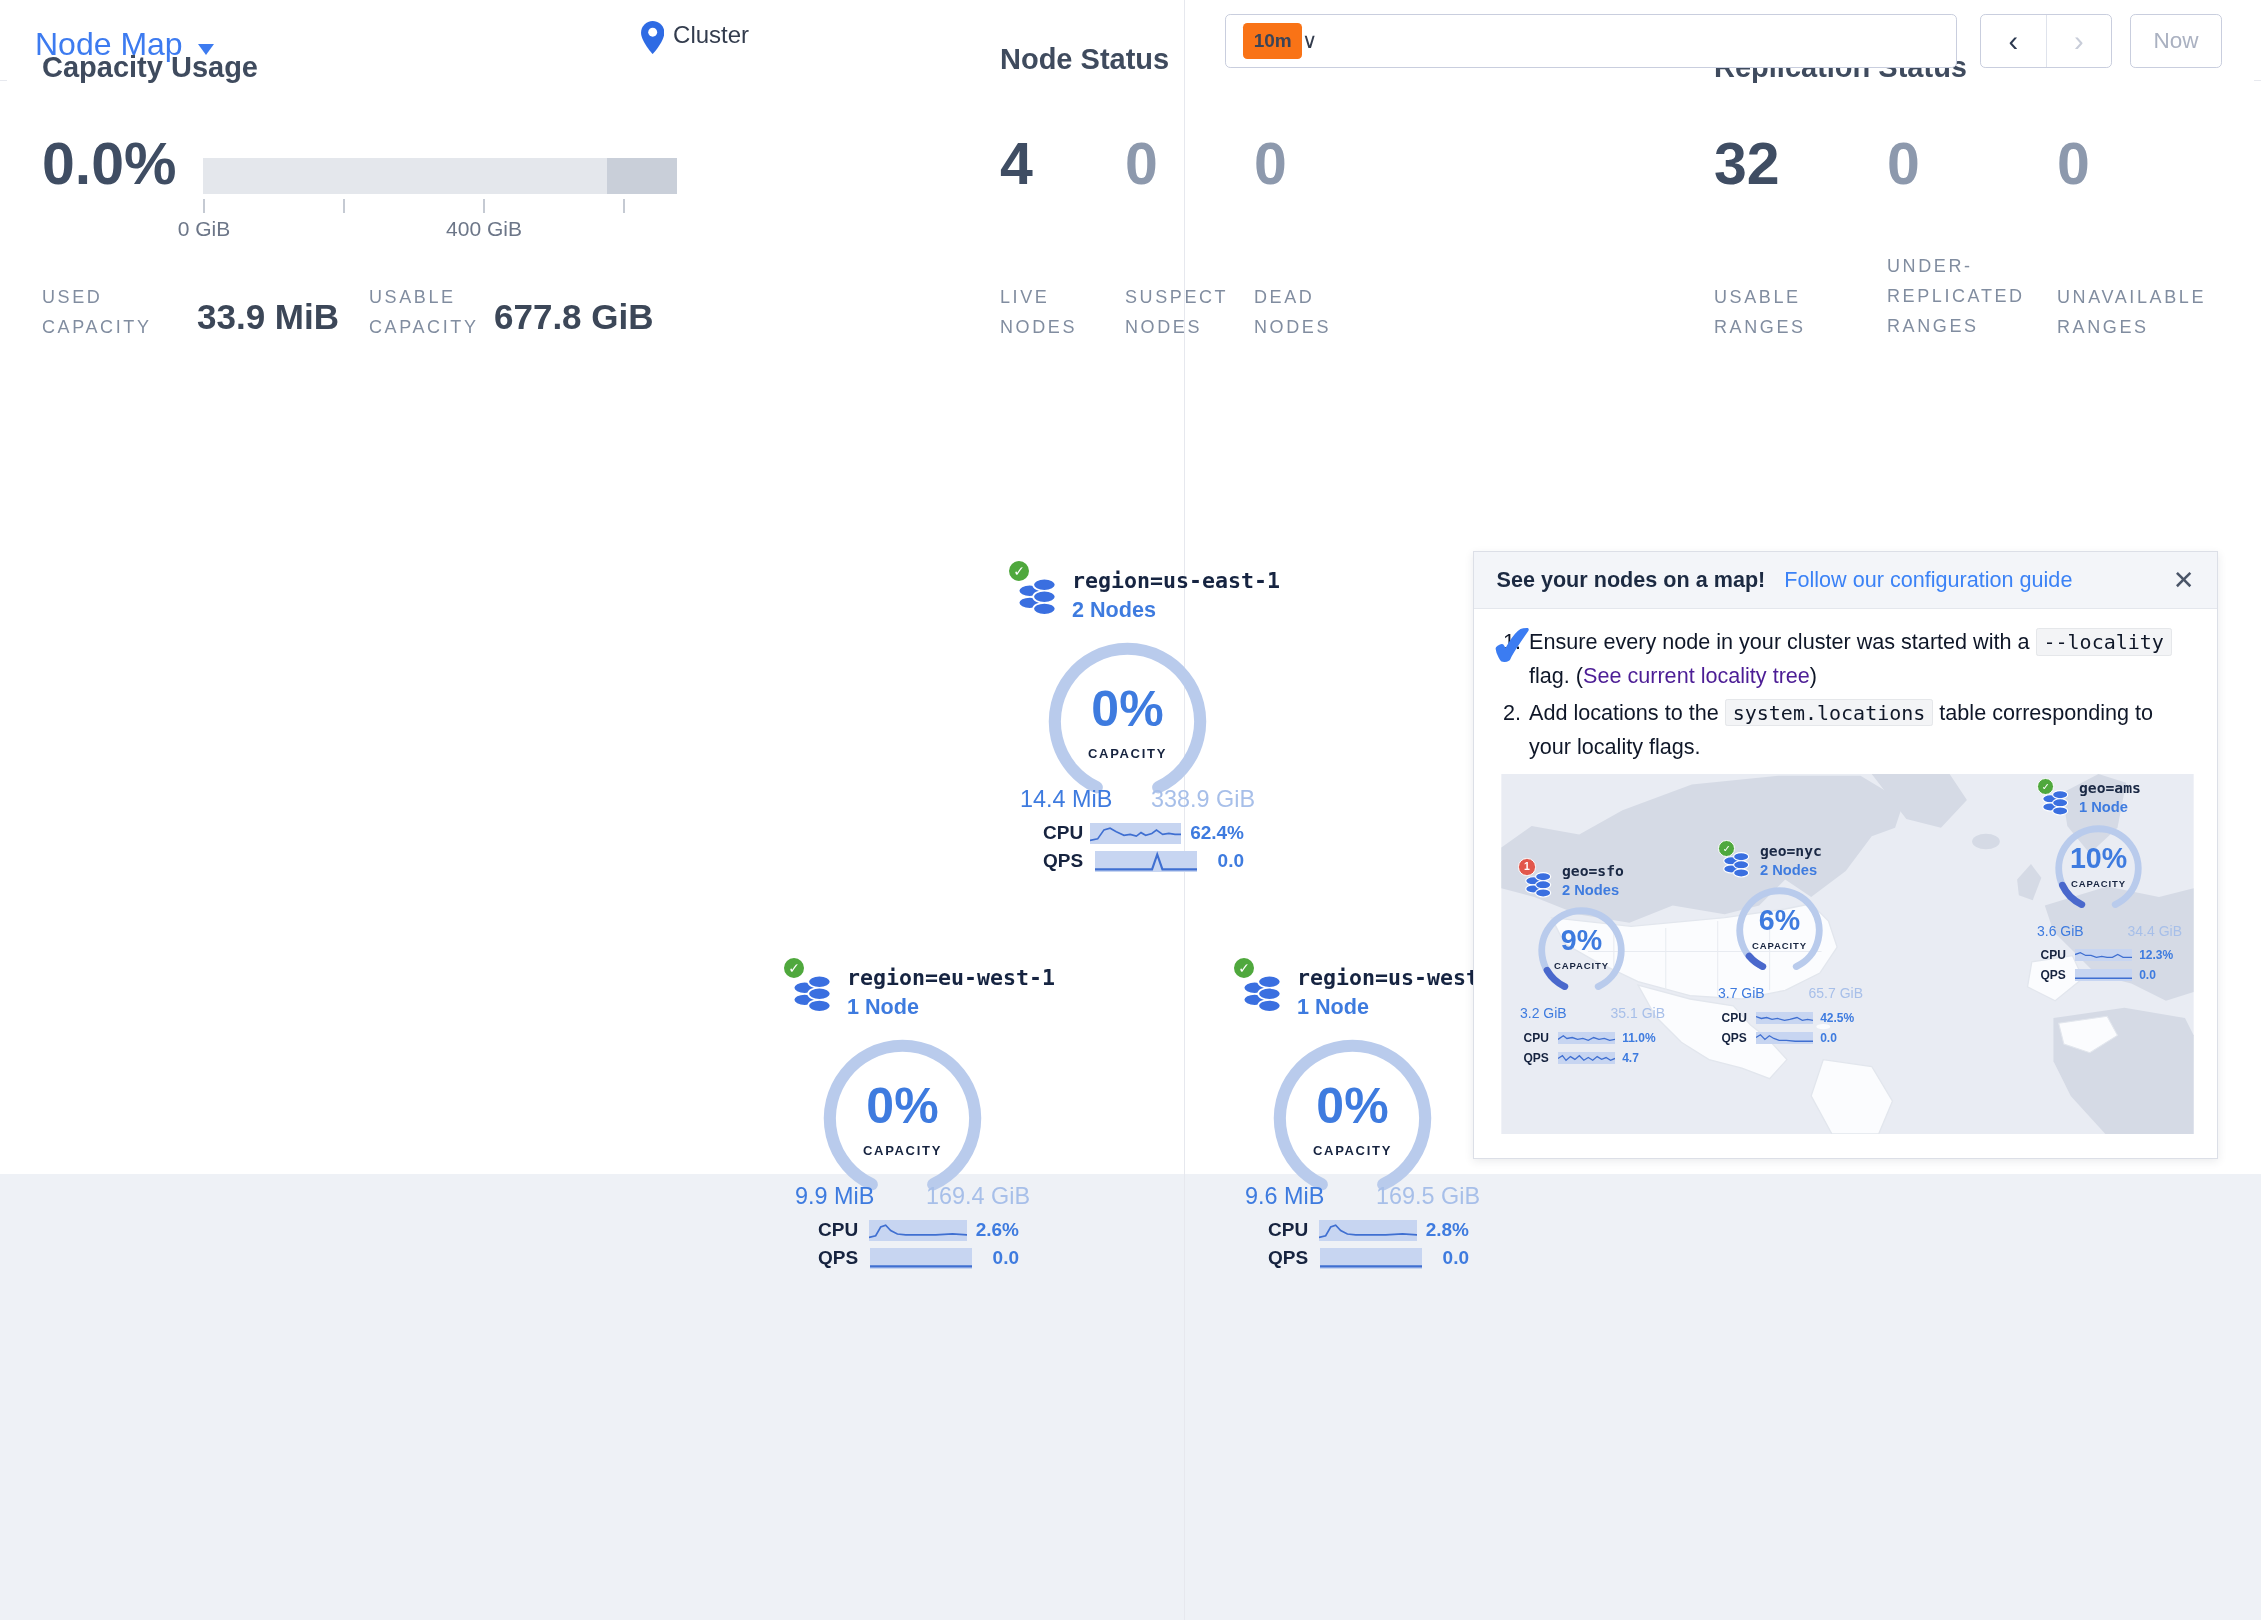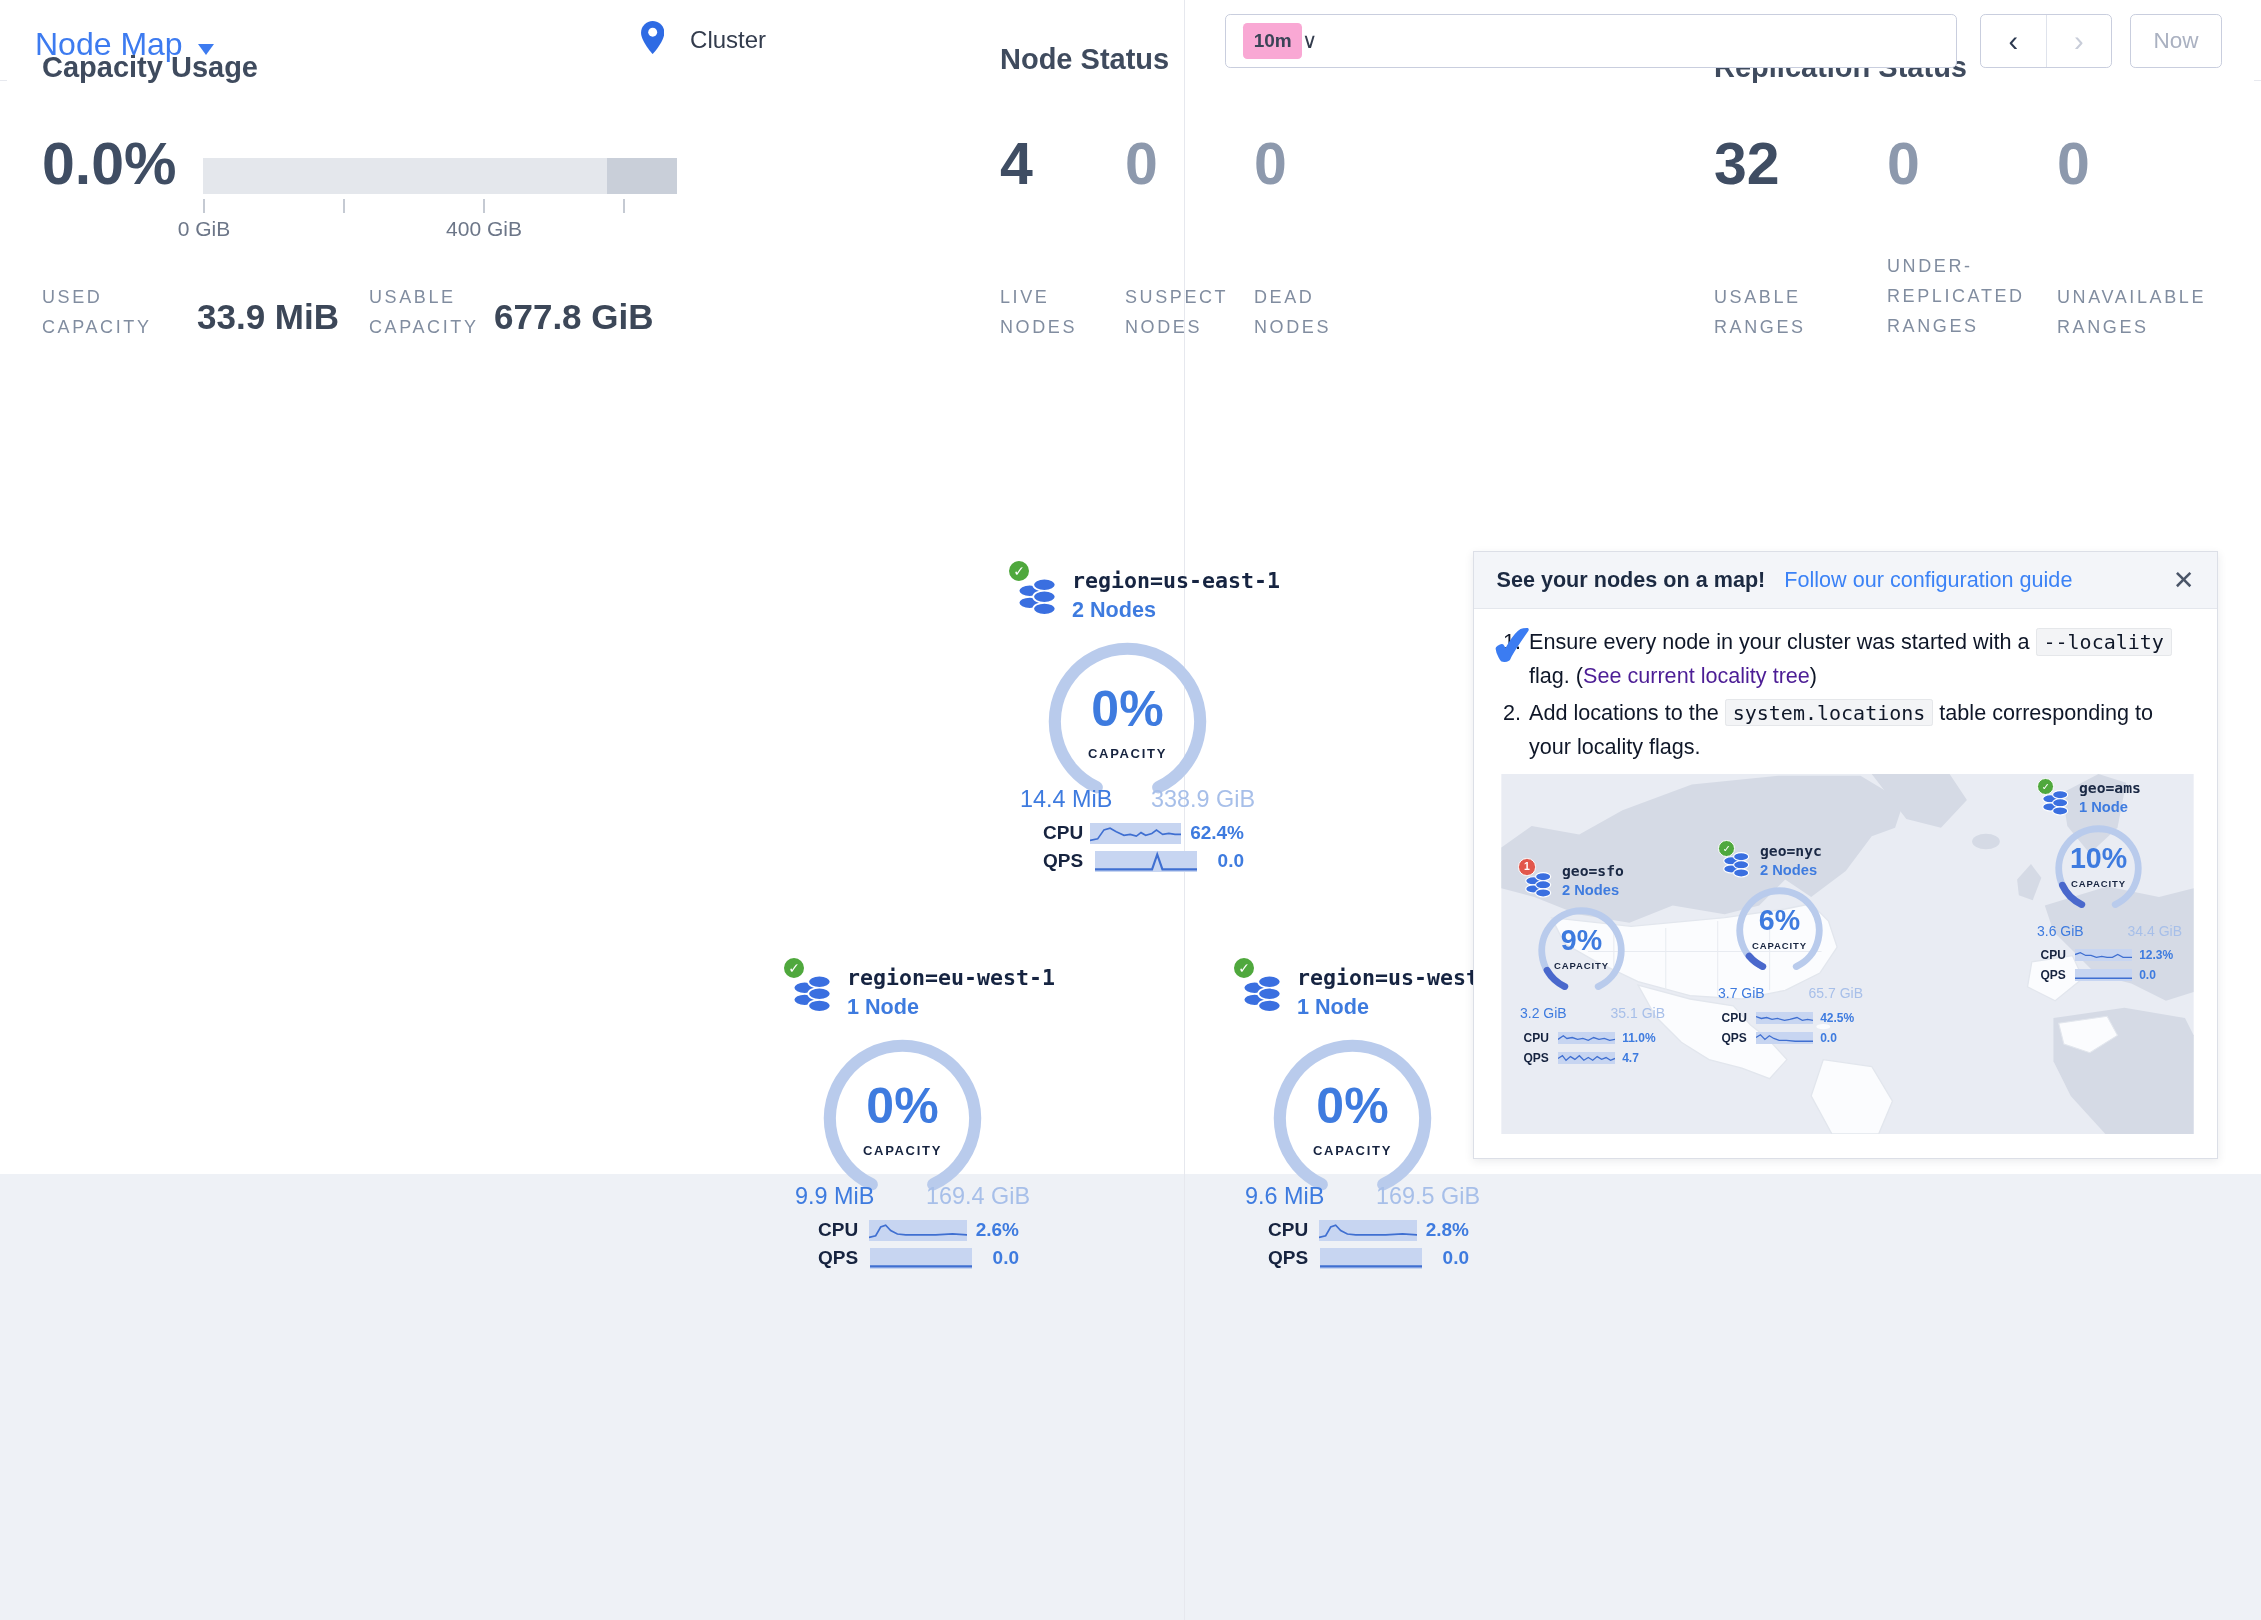--- a/index.html
+++ b/index.html
@@ -20,25 +20,25 @@
 
   
   .usage-bar { position:absolute; left:196px; top:149px; width:474px; height:36px; background:#e4e7ec; }
   .usage-bar .reserved { position:absolute; right:0; top:0; width:70px; height:36px; background:#c9cfd9; }
   .tick { position:absolute; top:190px; width:1.7px; height:14px; background:#c5cad3; }
   .tick-label { position:absolute; top:208px; width:104px; text-align:center; font-size:21px; color:#6c7688; }
 
   
   .nodemap-select { position:absolute; left:35px; top:26px; font-size:32px; color:#3d7bf0; cursor:pointer; }
   .nodemap-select .tri { display:inline-block; width:0; height:0; border-left:8.7px solid transparent; border-right:8.7px solid transparent; border-top:11.3px solid #3d7bf0; margin-left:15.6px; }
-  .breadcrumb { position:absolute; left:641px; top:21px; display:flex; align-items:flex-end;gap:17px; }
+  .breadcrumb { position:absolute; left:641px; top:21px; display:flex; align-items:flex-start; }
   .breadcrumb .label { font-size:24px; color:#333c4d; margin-left:8.7px; }
   .tb-divider { position:absolute; left:1184px; top:0; bottom:0; width:0.9px; background:#e6e8ee; }
   .time-select { position:absolute; left:1225px; top:14px; width:732px; height:54px; border:0.9px solid #c9cede; border-radius:5.2px; display:flex; align-items:center; padding:0 17.3px; cursor:pointer; background:#fff; }
-  .time-chip { background:#f9a8d4; border-radius:4.3px; font-size:19px; font-weight:700; color:#3a4457; padding:7px 10.4px; }
+  .time-chip { background:#f97316; border-radius:4.3px; font-size:19px; font-weight:700; color:#3a4457; padding:7px 10.4px; }
   .time-text { font-size:22.5px; font-weight:700; color:#22304a; margin-left:24px; flex:1; }
   .chevron { font-size:21px; color:#333c4d; font-weight:400; }
   .arrow-group { position:absolute; left:1980px; top:14px; width:132px; height:54px; border:0.9px solid #c9cede; border-radius:5.2px; display:flex; background:#fff; }
   .arrow-btn { flex:1; display:flex; align-items:center; justify-content:center; font-size:29px; cursor:pointer; }
   .arrow-btn.prev { color:#2c3950; border-right:0.9px solid #dfe3ec; }
   .arrow-btn.next { color:#c8cdd9; }
   .now-btn { position:absolute; left:2130px; top:14px; width:92px; height:54px; border:0.9px solid #c9cede; border-radius:5.2px; display:flex; align-items:center; justify-content:center; font-size:22.5px; color:#aab1c1; background:#fff; cursor:pointer; }
 
   
   .region-node { position:absolute; width:260px; height:338px; }

